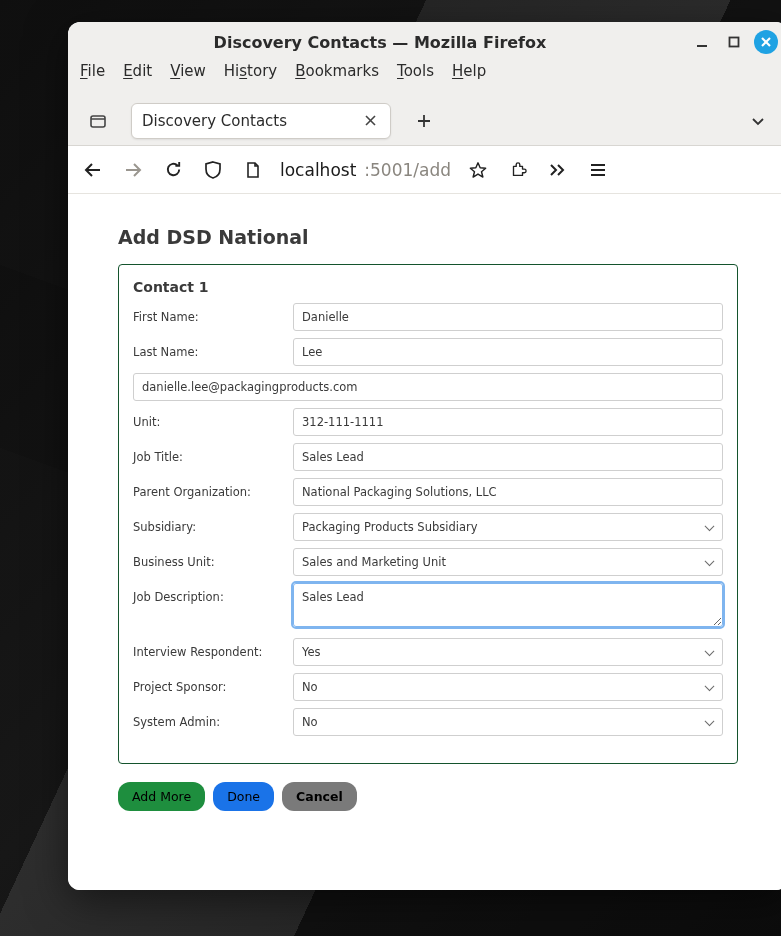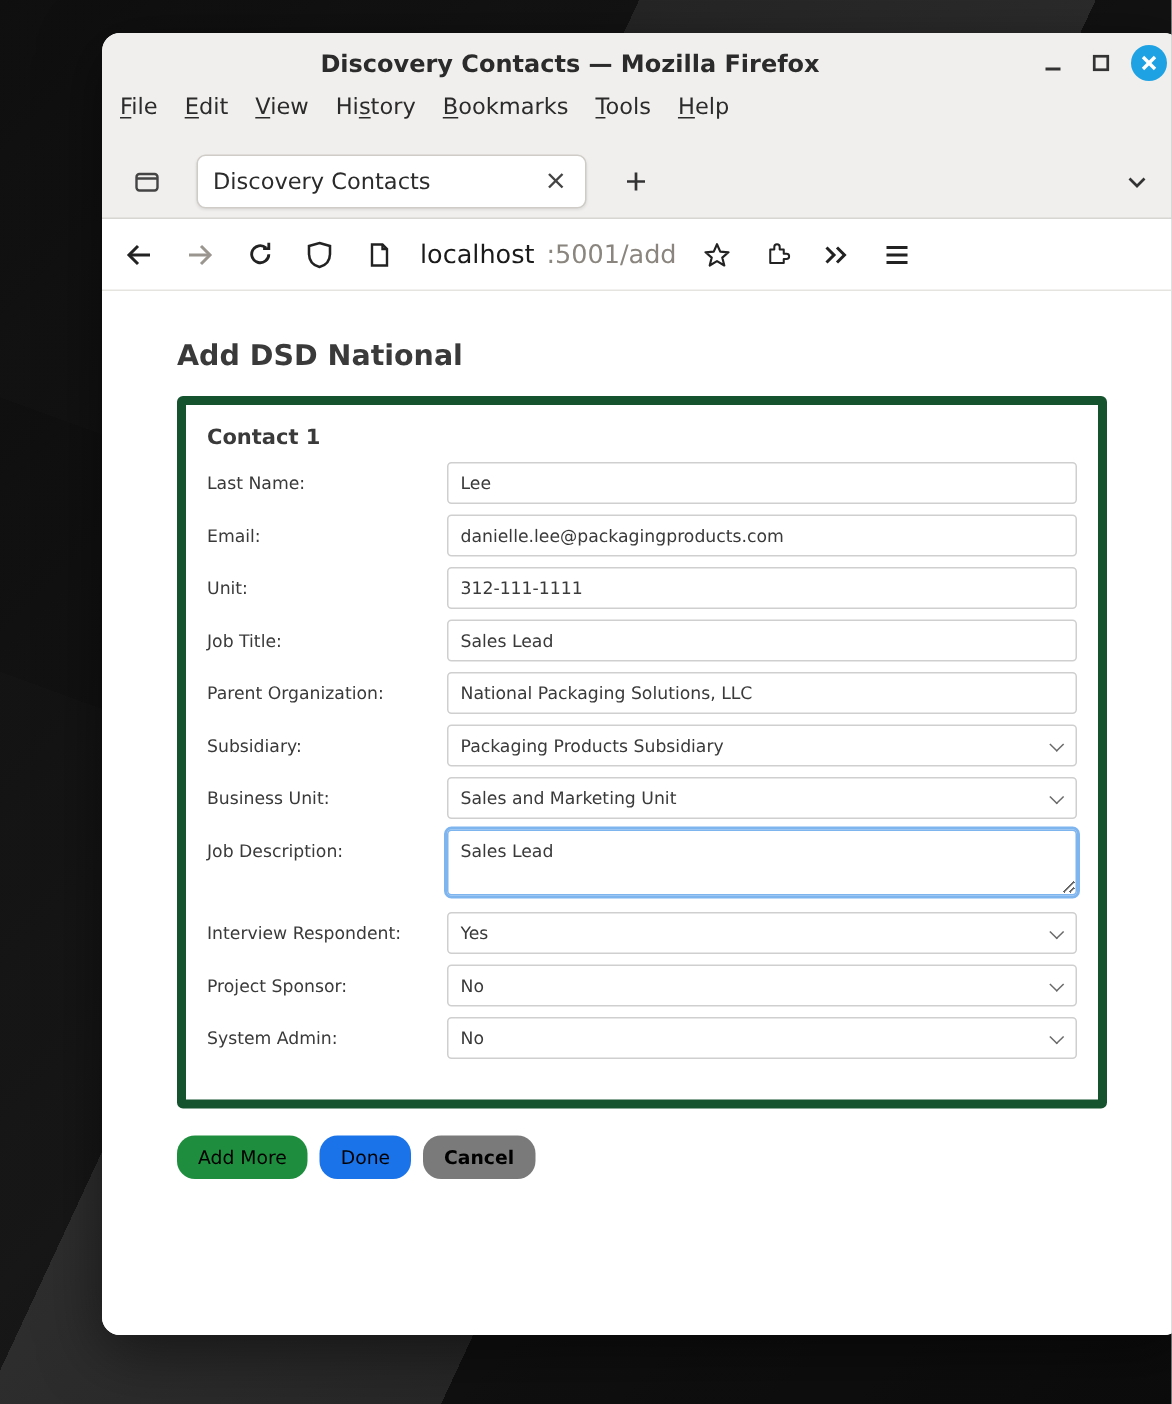--- a/index.html
+++ b/index.html
@@ -79,21 +79,21 @@
   .url-host { font-size:17px; color:#1a1a1a; }
   .url-path { font-size:17px; color:#8a867f; }
   
   .page {
     flex:1; overflow:auto; background:#fff; padding:24px 50px 40px 50px;
   }
   h2.page-title {
     font-size:19px; font-weight:700; color:#3a3a3a; margin:8px 0 16px 0;
   }
   .card {
-    border:6px solid #14532d; border-radius:4px; padding:14px 14px 20px 14px;
+    border:1px solid #14532d; border-radius:4px; padding:14px 14px 20px 14px;
     margin-bottom:18px;
   }
   .card-header { font-weight:700; font-size:14px; color:#3a3a3a; margin-bottom:8px; }
   .field {
     display:flex; align-items:flex-start; margin:7px 0;
   }
   .field-label {
     width:160px; flex:none; font-size:11.5px; color:#3a3a3a; padding-top:7px;
   }
   .field-control { flex:1; }
@@ -245,25 +245,28 @@
     </div>
   </div>
 
   <div class="page">
     <h2 class="page-title">Add DSD National</h2>
 
     <div class="card">
       <div class="card-header">Contact 1</div>
 
       <div class="field">
+        <div class="field-label">First Name:</div>
+        <div class="field-control"><input class="text-input" value="Danielle" style=""></div>
+      </div>
+      <div class="field">
         <div class="field-label">Last Name:</div>
         <div class="field-control"><input class="text-input" value="Lee" style=""></div>
       </div>
       <div class="field">
-        <div class="field-label">Email:</div>
         <div class="field-control"><input class="text-input" value="danielle.lee@packagingproducts.com" style=""></div>
       </div>
       <div class="field">
         <div class="field-label">Unit:</div>
         <div class="field-control"><input class="text-input" value="312-111-1111" style=""></div>
       </div>
       <div class="field">
         <div class="field-label">Job Title:</div>
         <div class="field-control"><input class="text-input" value="Sales Lead" style=""></div>
       </div>

